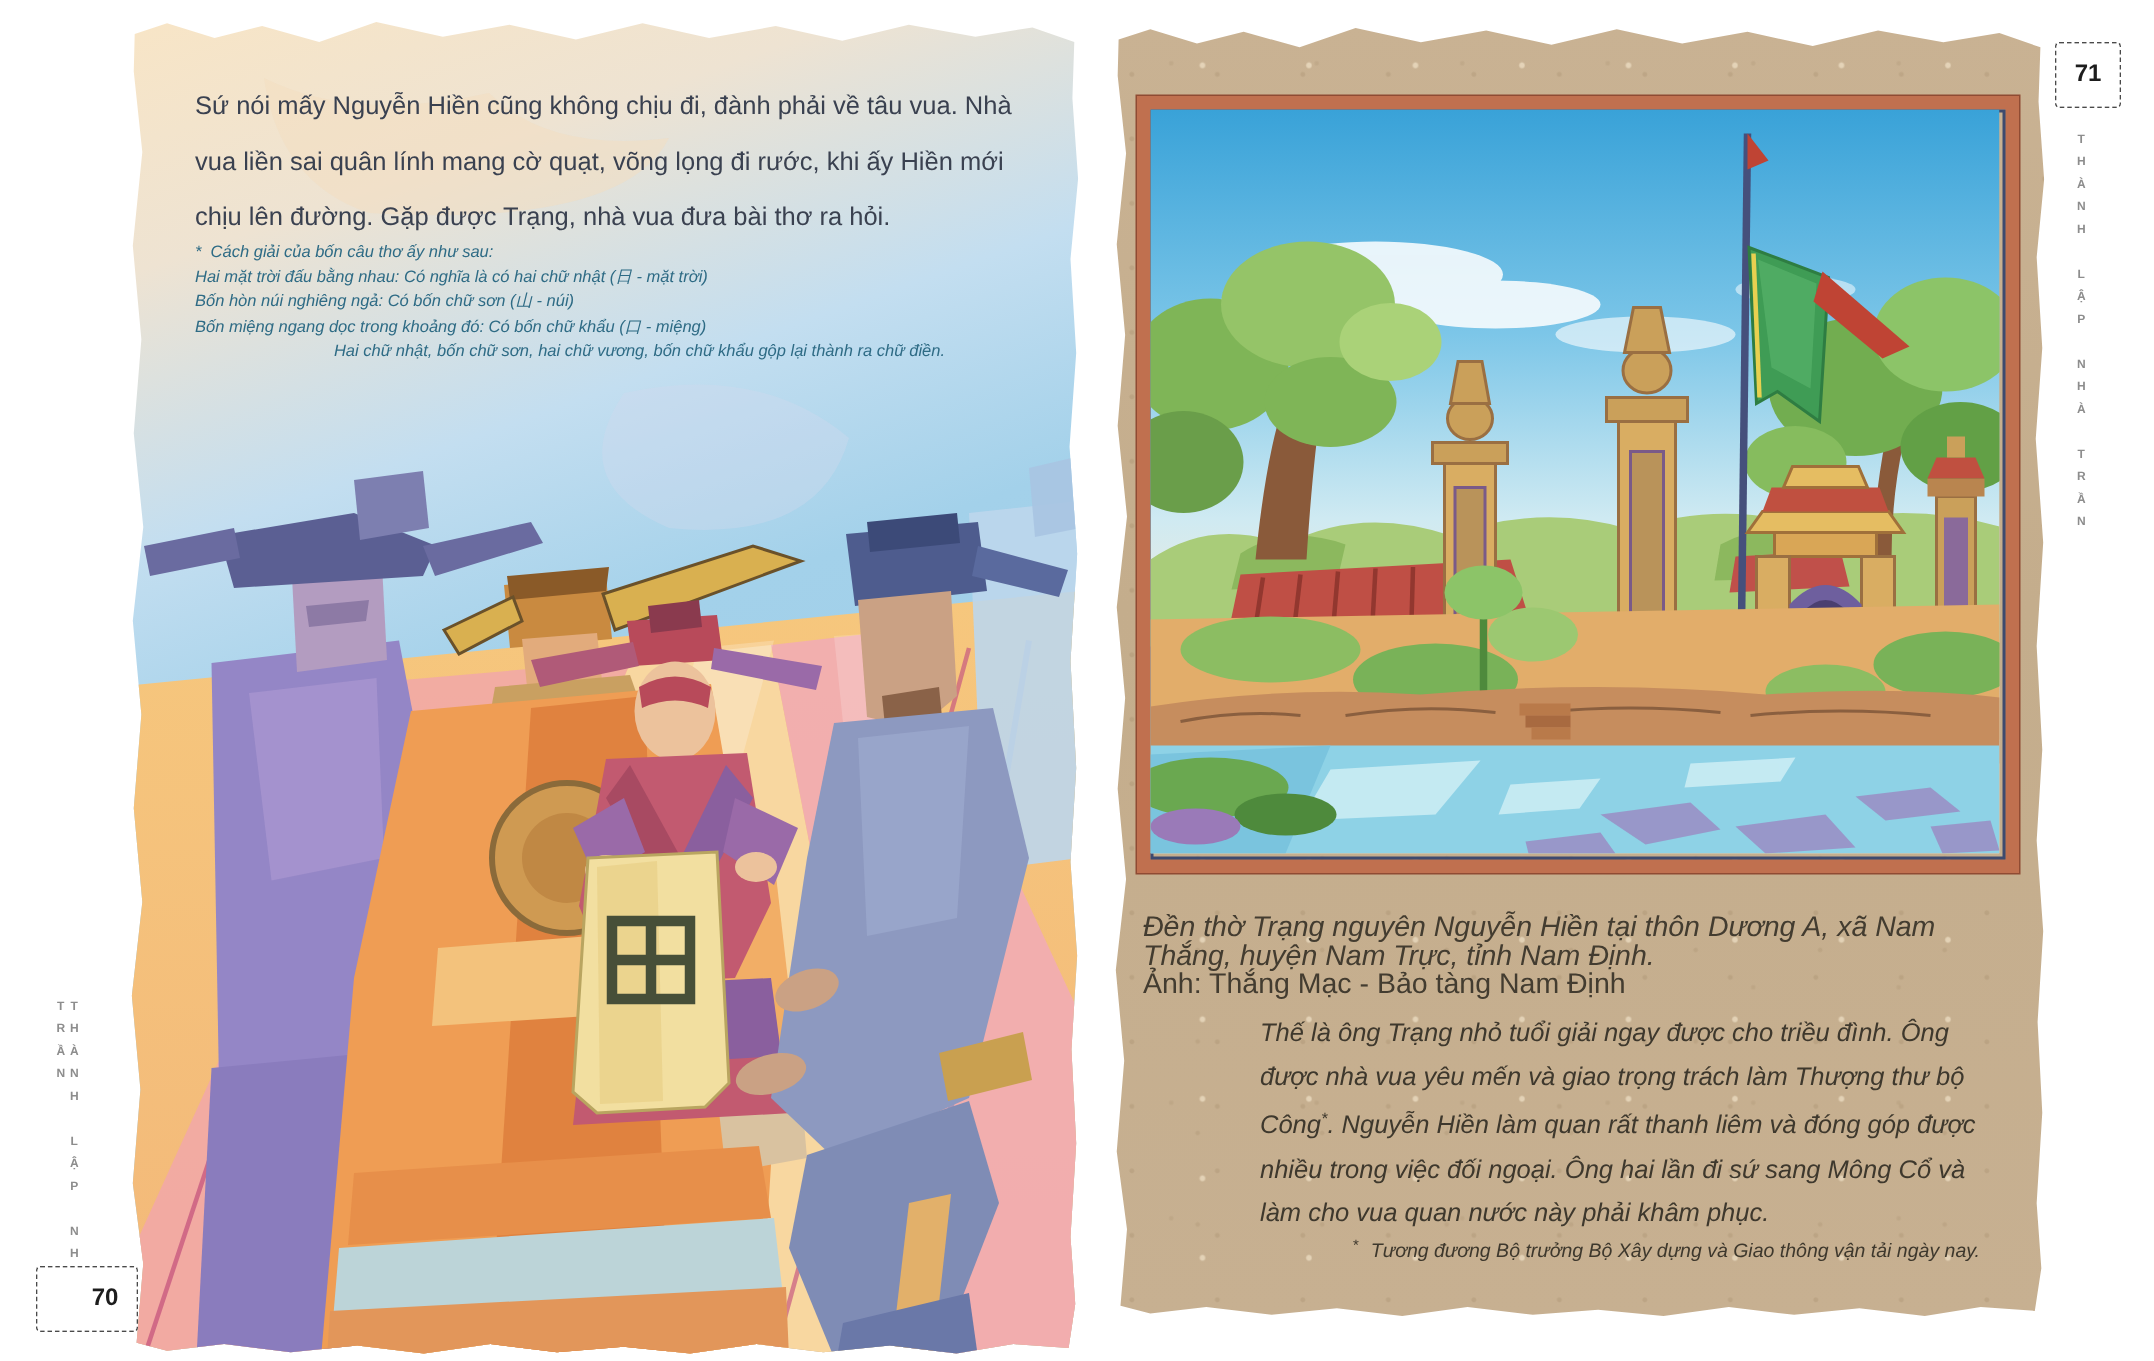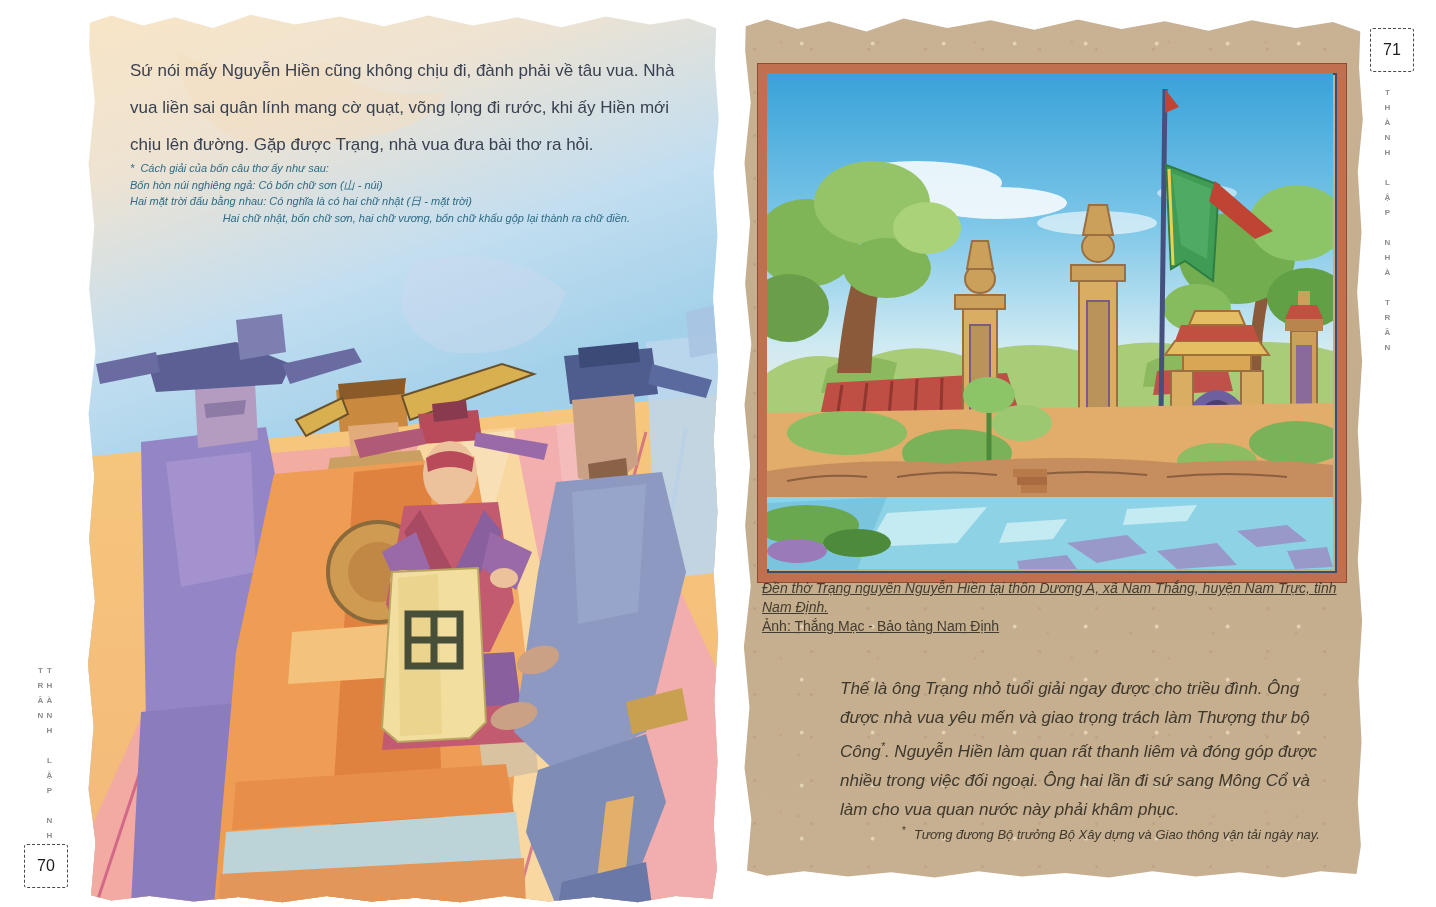--- a/index.html
+++ b/index.html
@@ -33,34 +33,34 @@
       radial-gradient(circle at 22% 78%, rgba(120,95,60,.14) 0 1.2px, transparent 2px),
       radial-gradient(circle at 68% 12%, rgba(120,95,60,.12) 0 1px, transparent 2px),
       radial-gradient(circle at 84% 52%, rgba(255,244,220,.5) 0 1.4px, transparent 2.4px),
       radial-gradient(circle at 40% 34%, rgba(120,95,60,.10) 0 1px, transparent 2px),
       linear-gradient(180deg,#c9b293 0%,#c4ad8c 45%,#c7b091 100%);
     background-size:57px 43px,83px 61px,71px 53px,97px 77px,100% 100%;}
   .photo-frame{position:absolute;left:16px;top:48px;width:570px;height:500px;
     border:9px solid #c0704f;box-shadow:0 0 0 1px #8f4b33, inset 0 0 0 1px #8f4b33;}
   .photo-frame .inner{position:absolute;inset:0;border:2px solid #3e4a6e;}
   .photo-frame svg{position:absolute;left:0;top:0;}
-  .caption{position:absolute;left:20px;top:563px;width:586px;color:#433c30;font-size:14px;line-height:19px;text-decoration:underline;}
+  .caption{position:absolute;left:20px;top:593px;width:586px;color:#433c30;font-size:19px;line-height:19px;}
   .caption .cap1{font-style:italic;}
   .right-body{position:absolute;left:98px;top:658px;width:500px;color:#3e382d;
     font-size:17px;line-height:29px;font-style:italic;}
   .right-body sup{font-size:11px;}
   .right-footnote{position:absolute;left:98px;top:806px;width:480px;color:#3e382d;
     font-style:italic;font-size:13px;line-height:17px;text-align:right;}
   .right-footnote sup{font-style:normal;font-size:10px;margin-right:8px;}
 
   
   .stamp{position:absolute;width:42px;height:42px;background:#ffffff;
     border:1.6px dashed #4a4a4a;border-radius:3px;display:flex;align-items:center;justify-content:center;
-    font-weight:normal;font-size:16px;color:#1d1d1d;}
-  .stamp-70{left:24px;top:844px;}
+    font-weight:bold;font-size:16px;color:#1d1d1d;}
+  .stamp-70{left:24px;top:844px;padding-left:24px;}
   .stamp-71{left:1370px;top:28px;}
   .ribbon{position:absolute;writing-mode:vertical-rl;text-orientation:upright;
     font-size:8px;letter-spacing:6px;color:#8d8d8d;font-weight:bold;}
   .ribbon-left{left:36px;top:666px;}
   .ribbon-right{left:1383px;top:88px;}
 </style>
 </head>
 <body>
 
 <div class="canvas">
@@ -172,22 +172,23 @@
         <polygon points="520,790 548,784 536,893 508,893" fill="#e2b06a"></polygon>
         <polygon points="476,870 560,850 566,893 472,893" fill="#6a78a8"></polygon>
       </g>
     </svg>
 
     <div class="left-text">
       <p>Sứ nói mấy Nguyễn Hiền cũng không chịu đi, đành phải về tâu vua. Nhà vua liền sai quân lính mang cờ quạt, võng lọng đi rước, khi ấy Hiền mới chịu lên đường. Gặp được Trạng, nhà vua đưa bài thơ ra hỏi.</p>
     </div>
     <div class="left-footnote">
       <div class="fn-line"><span>*</span>&nbsp;&nbsp;<span>Cách giải của bốn câu thơ ấy như sau:</span></div>
+      <div class="fn-line">Hai mặt trời đấu bằng nhau: Có nghĩa là có hai chữ nhật (日 - mặt trời)</div>
       <div class="fn-line">Bốn hòn núi nghiêng ngả: Có bốn chữ sơn  (山 - núi)</div>
-      <div class="fn-line">Hai mặt trời đấu bằng nhau: Có nghĩa là có hai chữ nhật (日 - mặt trời)</div>
+      <div class="fn-line">Bốn miệng ngang dọc trong khoảng đó: Có bốn chữ khẩu  (口 - miệng)</div>
       <div class="fn-line fn-indent">Hai chữ nhật, bốn chữ sơn, hai chữ vương, bốn chữ khẩu gộp lại thành ra chữ điền.</div>
     </div>
   </div>
 
   <div class="right-page torn">
 
     <div class="photo-frame">
       <div class="inner"></div>
       <svg width="566" height="496" viewBox="0 0 566 496">
         <defs>

